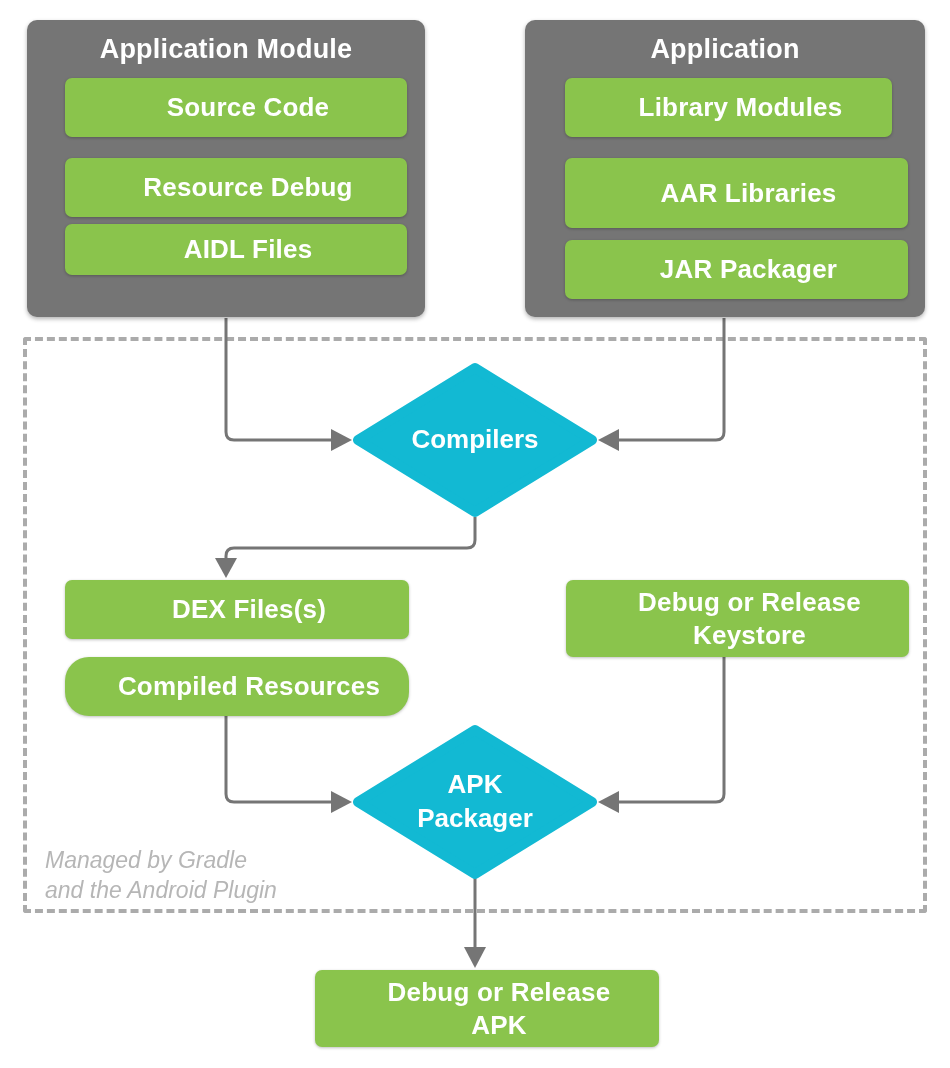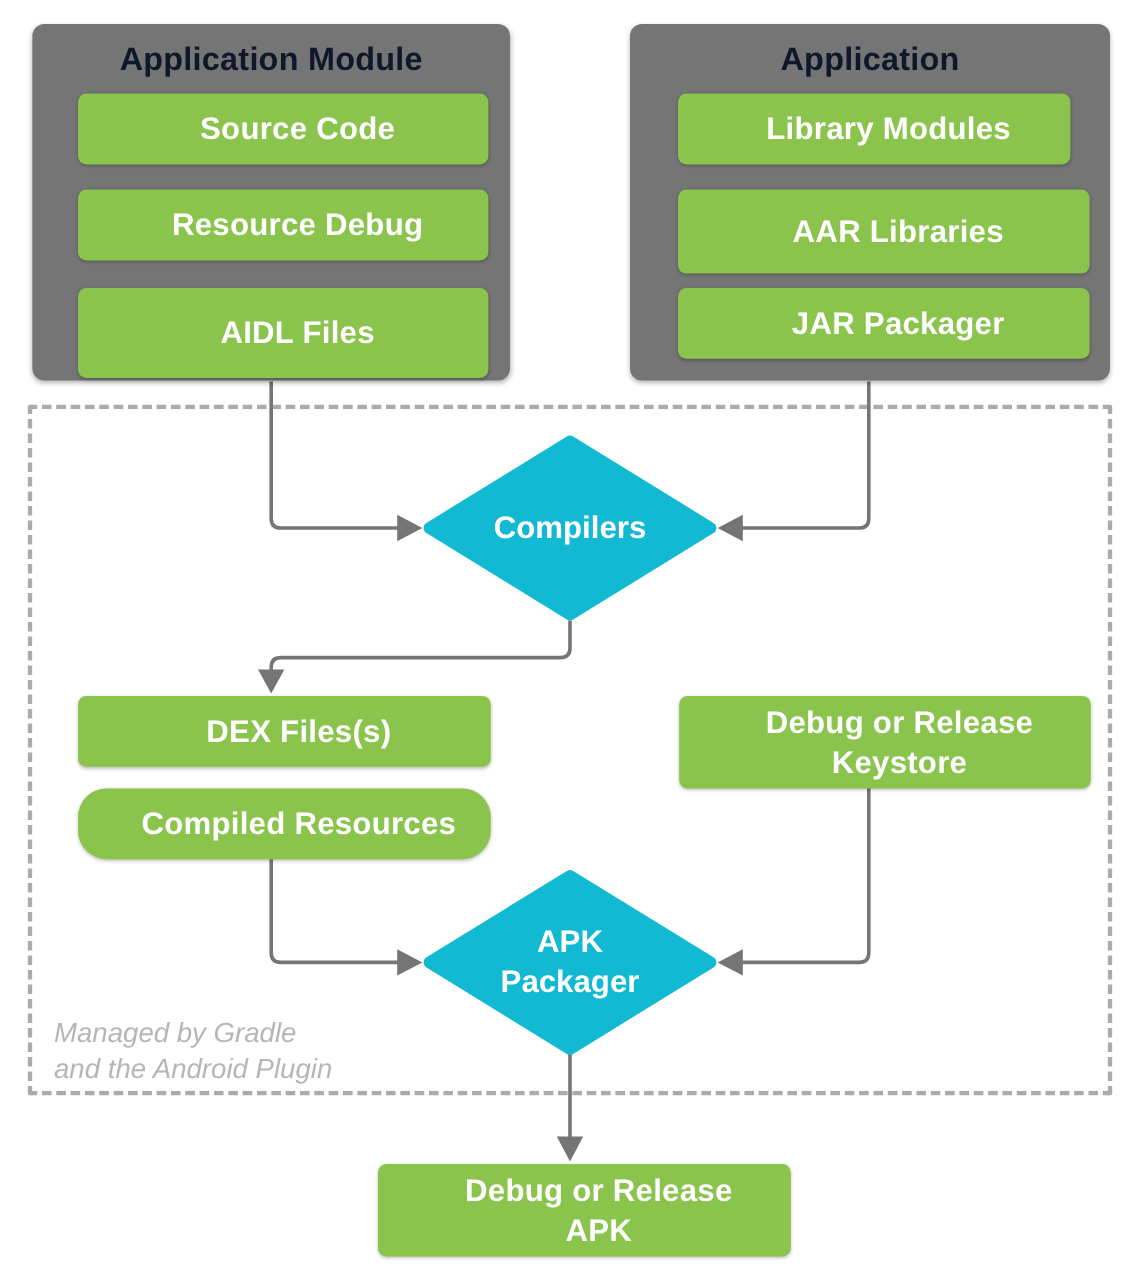--- a/index.html
+++ b/index.html
@@ -30,21 +30,21 @@
     stroke-linejoin: round;
   }
   
   .group-box {
     position: absolute;
     background: var(--box-gray);
     border-radius: 10px;
     box-shadow: 0 2px 4px rgba(0,0,0,0.30);
   }
   .group-title {
-    color: #0f172a;
+    color: #ffffff;
     font-size: 27px;
     font-weight: 700;
     text-align: center;
     padding-top: 14px;
     letter-spacing: 0.2px;
   }
   
   .node {
     position: absolute;
     background: var(--node-green);
@@ -125,21 +125,21 @@
 
     <polygon class="diamond" points="475,368 592,440 475,512 358,440"></polygon>
     <polygon class="diamond" points="475,730 592,802 475,874 358,802"></polygon>
   </svg>
 
   <div class="group-box" style="left:27px; top:20px; width:398px; height:297px;">
     <div class="group-title">Application Module</div>
   </div>
   <div class="node" style="left:65px; top:78px; width:318px; height:59px;">Source Code</div>
   <div class="node" style="left:65px; top:158px; width:318px; height:59px;">Resource Debug</div>
-  <div class="node" style="left:65px; top:240px; width:318px; height:75px;text-align:center;">AIDL Files</div>
+  <div class="node" style="left:65px; top:224px; width:318px; height:51px;text-align:center;">AIDL Files</div>
 
   <div class="group-box" style="left:525px; top:20px; width:400px; height:297px;">
     <div class="group-title">Application</div>
   </div>
   <div class="node" style="left:565px; top:78px; width:303px; height:59px;">Library Modules</div>
   <div class="node" style="left:565px; top:158px; width:319px; height:70px;">AAR Libraries</div>
   <div class="node" style="left:565px; top:240px; width:319px; height:59px;">JAR Packager</div>
 
   <div class="diamond-label" style="left:353px; top:363px;">
     <span>Compilers</span>

